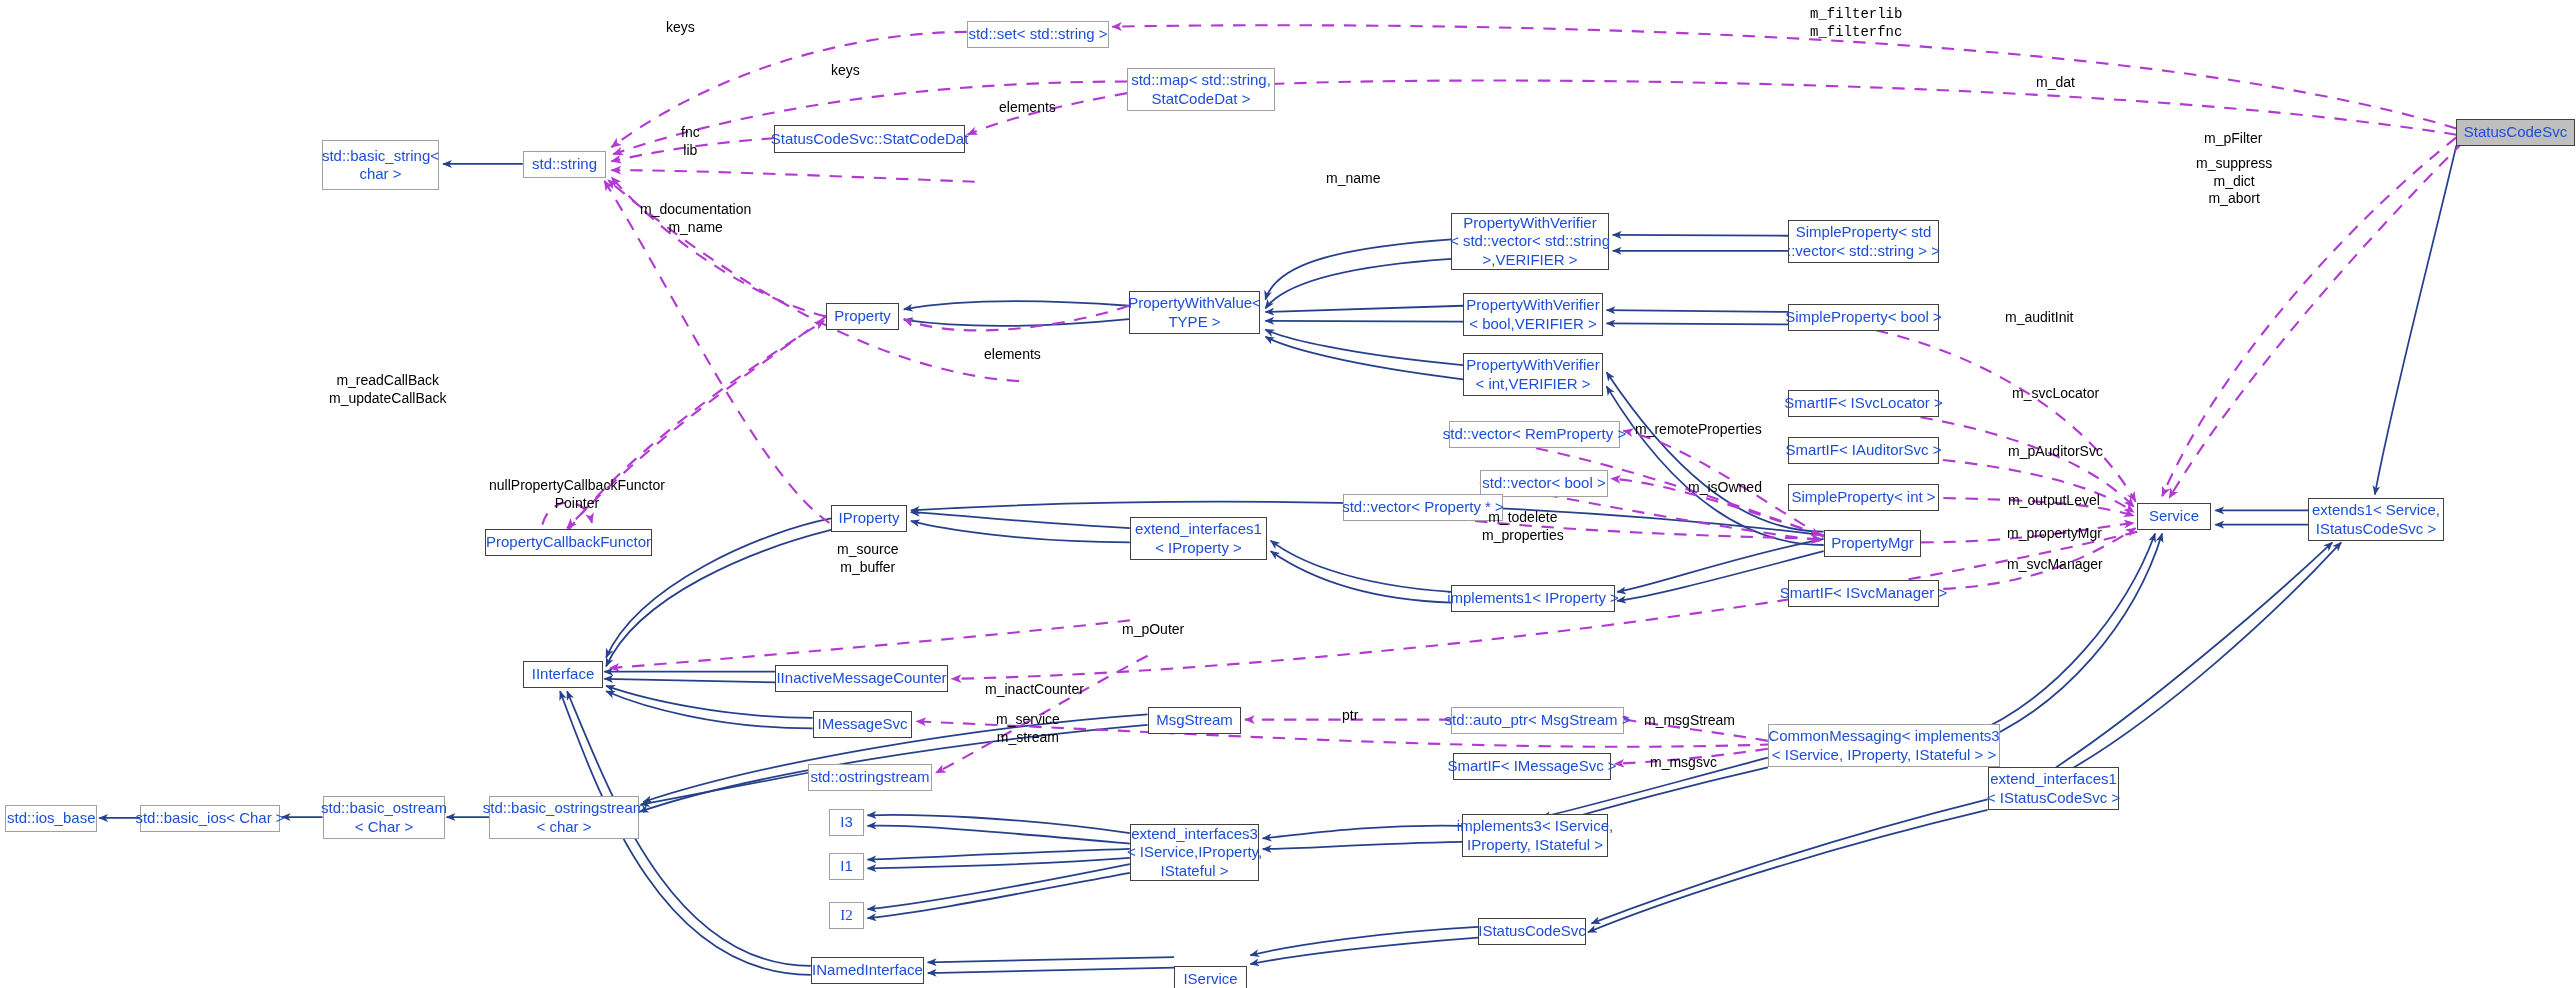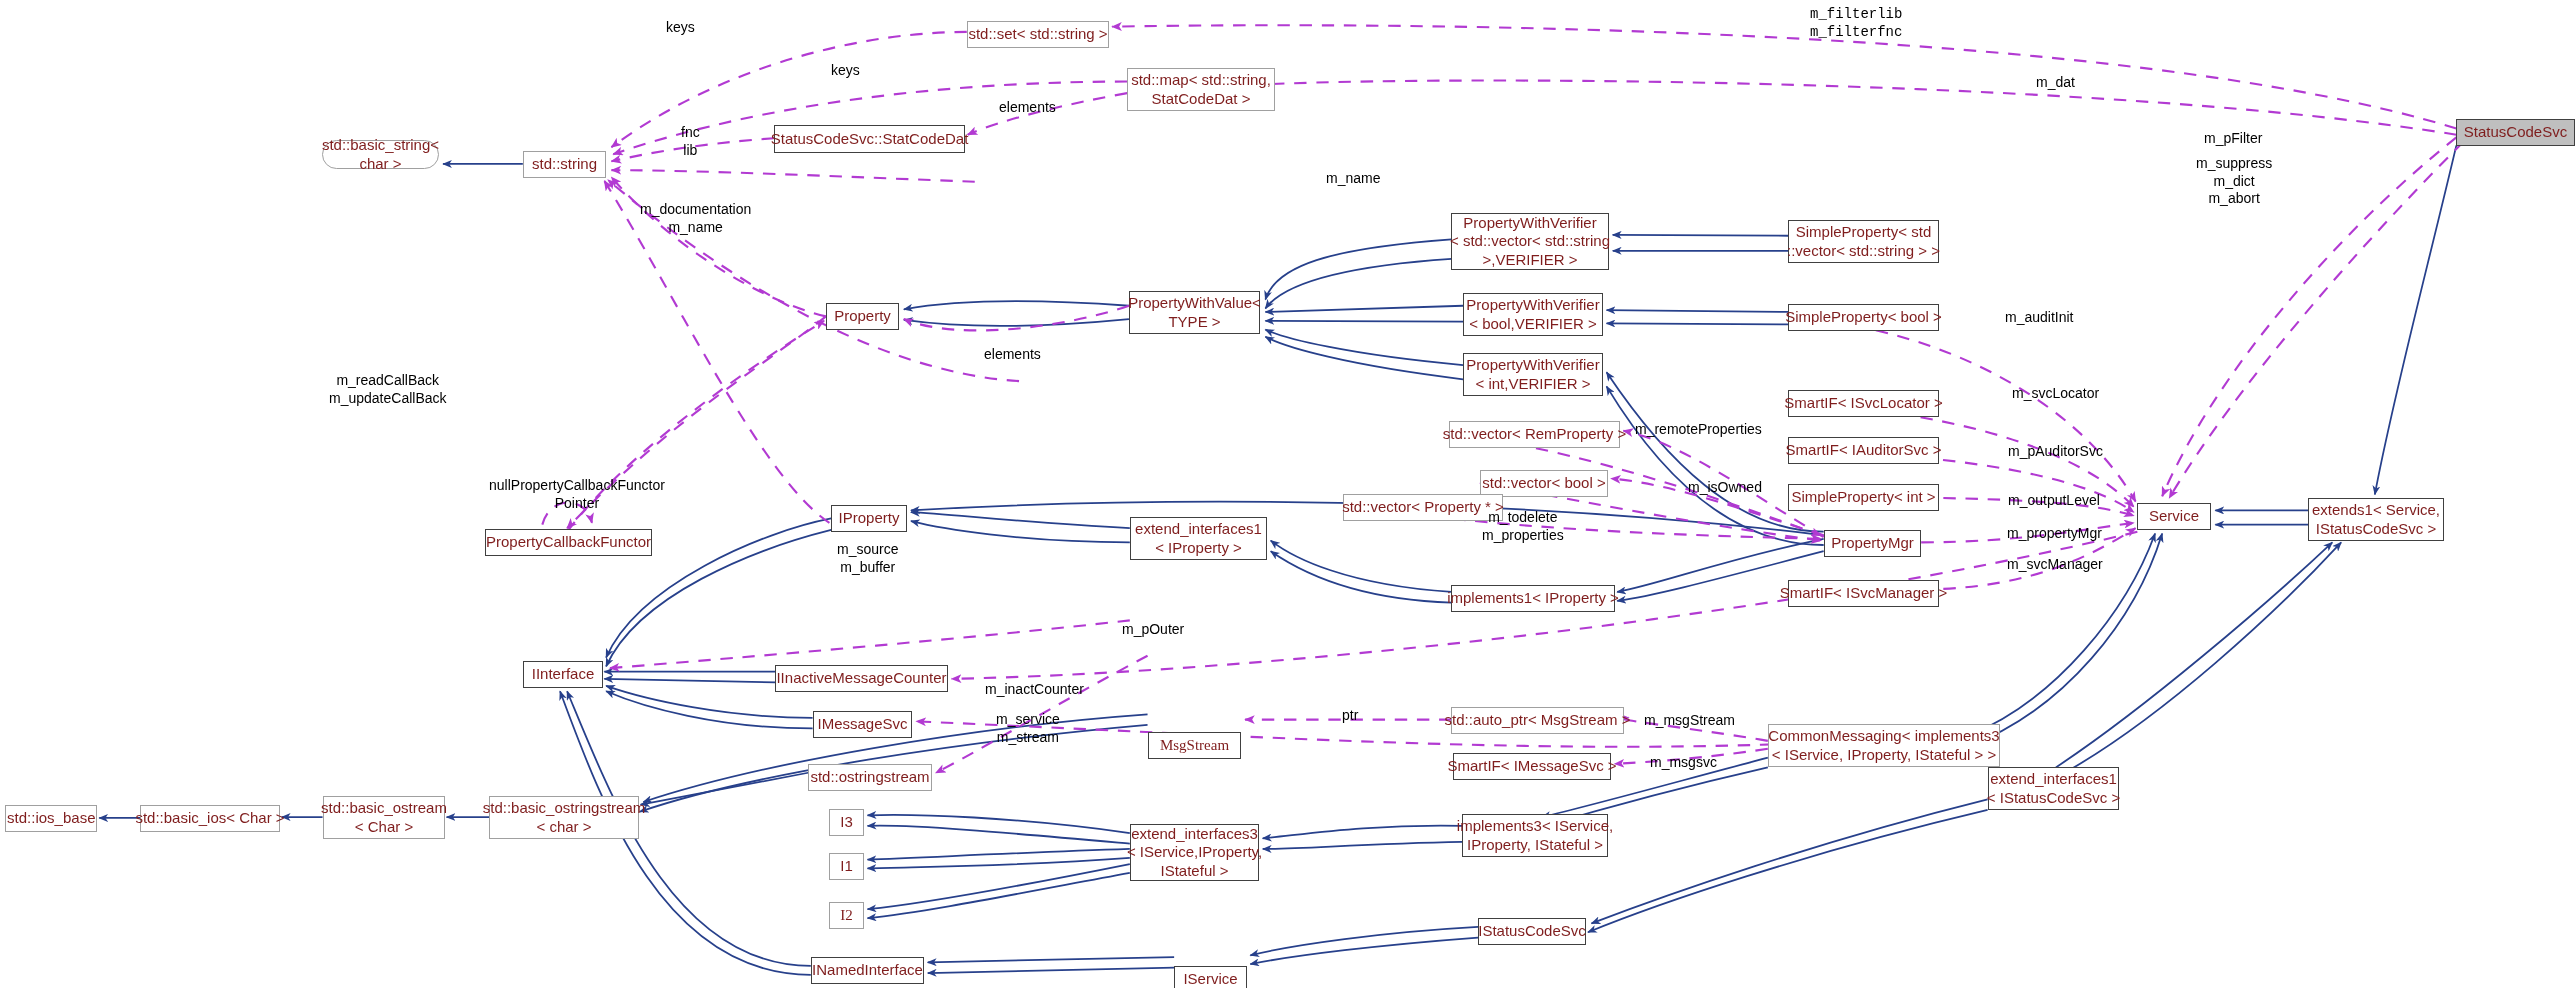--- a/index.html
+++ b/index.html
@@ -14,21 +14,21 @@
   #edges{position:absolute;left:0;top:0;width:2576px;height:989px;}
   .node{
     position:absolute;
     box-sizing:border-box;
     display:flex;
     align-items:center;
     justify-content:center;
     text-align:center;
     background:#ffffff;
     border:0.9px solid #a0a0a0;
-    color:#7f1d1d;
+    color:#1d4ed8;
     font-size:15px;
     line-height:1.22;
     letter-spacing:0px;
     white-space:pre;
     z-index:5;
   }
   
   .node.strong{border:1.8px solid #404040;}
   .node.current{background:#bfbfbf;border:1.8px solid #404040;}
   .elabel{
@@ -190,21 +190,21 @@
 
       <path d="M1295,740 C1200,790 1100,850 1056,872"></path>
 
       <path d="M1274,345 C1200,370 1080,385 1020,360"></path>
 
       <path d="M2058,606 C1980,560 1900,500 1832,486"></path>
       <path d="M2058,604 C1980,580 1890,546 1818,540"></path>
     </g>
   </svg>
 
-  <div class="node plain" style="left:322px;top:140px;width:117px;height:29px;border-radius:16px;">std::basic_string&lt;
+  <div class="node plain" style="left:322px;top:140px;width:117px;height:50px;">std::basic_string&lt;
 char &gt;</div>
   <div class="node plain" style="left:523px;top:151px;width:83px;height:26.6px;">std::string</div>
   <div class="node plain" style="left:967px;top:21px;width:142px;height:26.6px;">std::set&lt; std::string &gt;</div>
   <div class="node plain" style="left:1127px;top:68px;width:148px;height:43px;">std::map&lt; std::string,
 StatCodeDat &gt;</div>
   <div class="node strong" style="left:774px;top:125px;width:191px;height:28px;">StatusCodeSvc::StatCodeDat</div>
   <div class="node strong" style="left:826px;top:303px;width:73px;height:26.6px;">Property</div>
   <div class="node strong" style="left:1129px;top:291px;width:131px;height:43px;">PropertyWithValue&lt;
 TYPE &gt;</div>
   <div class="node strong" style="left:1451px;top:213px;width:158px;height:57px;">PropertyWithVerifier
@@ -230,21 +230,21 @@
 &lt; IProperty &gt;</div>
   <div class="node strong" style="left:1451px;top:585px;width:164px;height:26.6px;">implements1&lt; IProperty &gt;</div>
   <div class="node strong" style="left:2137px;top:503px;width:74px;height:26.6px;">Service</div>
   <div class="node strong" style="left:2308px;top:498px;width:136px;height:43px;">extends1&lt; Service,
 IStatusCodeSvc &gt;</div>
   <div class="node current" style="left:2456px;top:119px;width:119px;height:26.6px;">StatusCodeSvc</div>
   <div class="node strong" style="left:523px;top:661px;width:80px;height:26.6px;">IInterface</div>
   <div class="node strong" style="left:775px;top:665px;width:173px;height:26.6px;">IInactiveMessageCounter</div>
   <div class="node strong" style="left:813px;top:711px;width:99px;height:26.6px;">IMessageSvc</div>
   <div class="node strong" style="left:485px;top:529px;width:167px;height:26.6px;">PropertyCallbackFunctor</div>
-  <div class="node strong" style="left:1148px;top:732px;width:93px;height:26.6px;font-family:Liberation Serif, serif;">MsgStream</div>
+  <div class="node strong" style="left:1148px;top:707px;width:93px;height:26.6px;">MsgStream</div>
   <div class="node plain" style="left:1451px;top:707px;width:173px;height:26.6px;">std::auto_ptr&lt; MsgStream &gt;</div>
   <div class="node strong" style="left:1453px;top:753px;width:158px;height:26.6px;">SmartIF&lt; IMessageSvc &gt;</div>
   <div class="node plain" style="left:1768px;top:724px;width:232px;height:43px;">CommonMessaging&lt; implements3
 &lt; IService, IProperty, IStateful &gt; &gt;</div>
   <div class="node strong" style="left:1988px;top:767px;width:131px;height:43px;">extend_interfaces1
 &lt; IStatusCodeSvc &gt;</div>
   <div class="node plain" style="left:808px;top:764px;width:124px;height:26.6px;">std::ostringstream</div>
   <div class="node plain" style="left:5.3px;top:805px;width:92px;height:26.6px;">std::ios_base</div>
   <div class="node plain" style="left:140px;top:805px;width:140px;height:26.6px;">std::basic_ios&lt; Char &gt;</div>
   <div class="node plain" style="left:323px;top:796px;width:122px;height:43px;">std::basic_ostream

